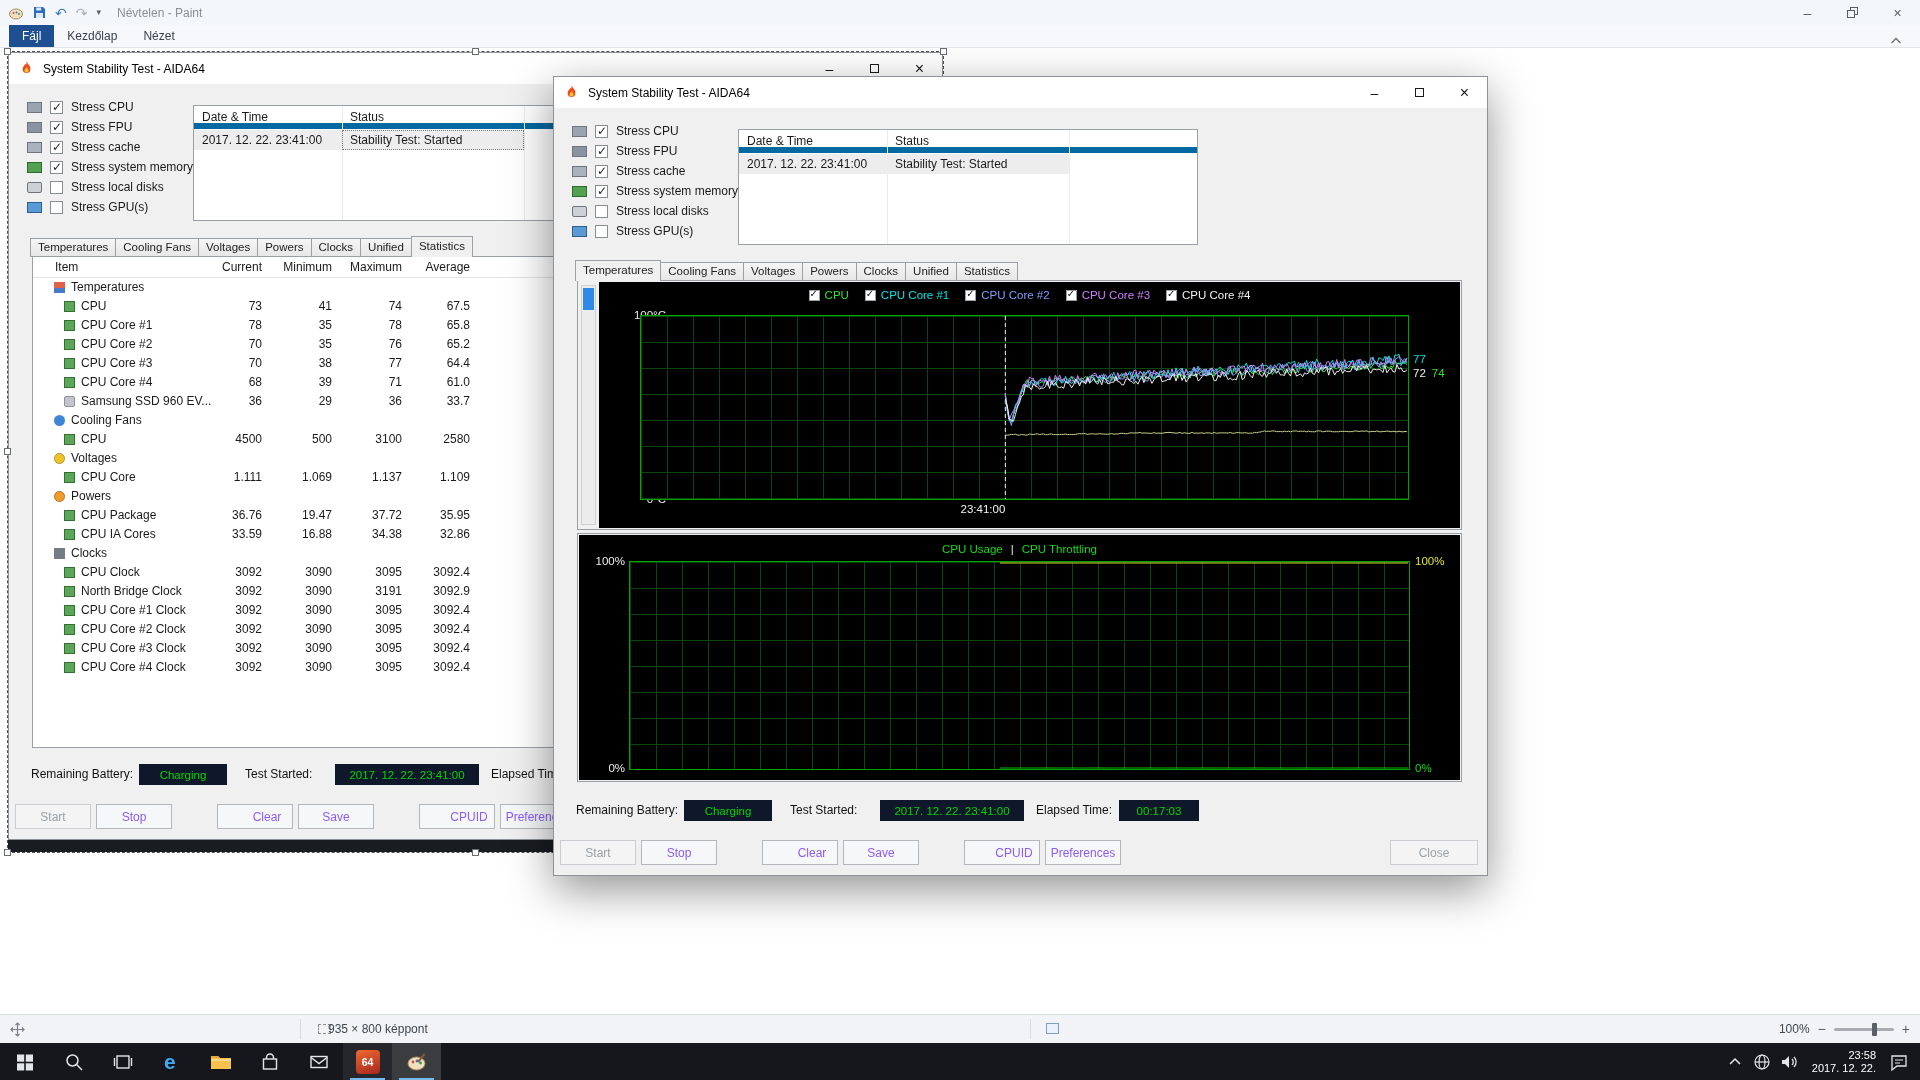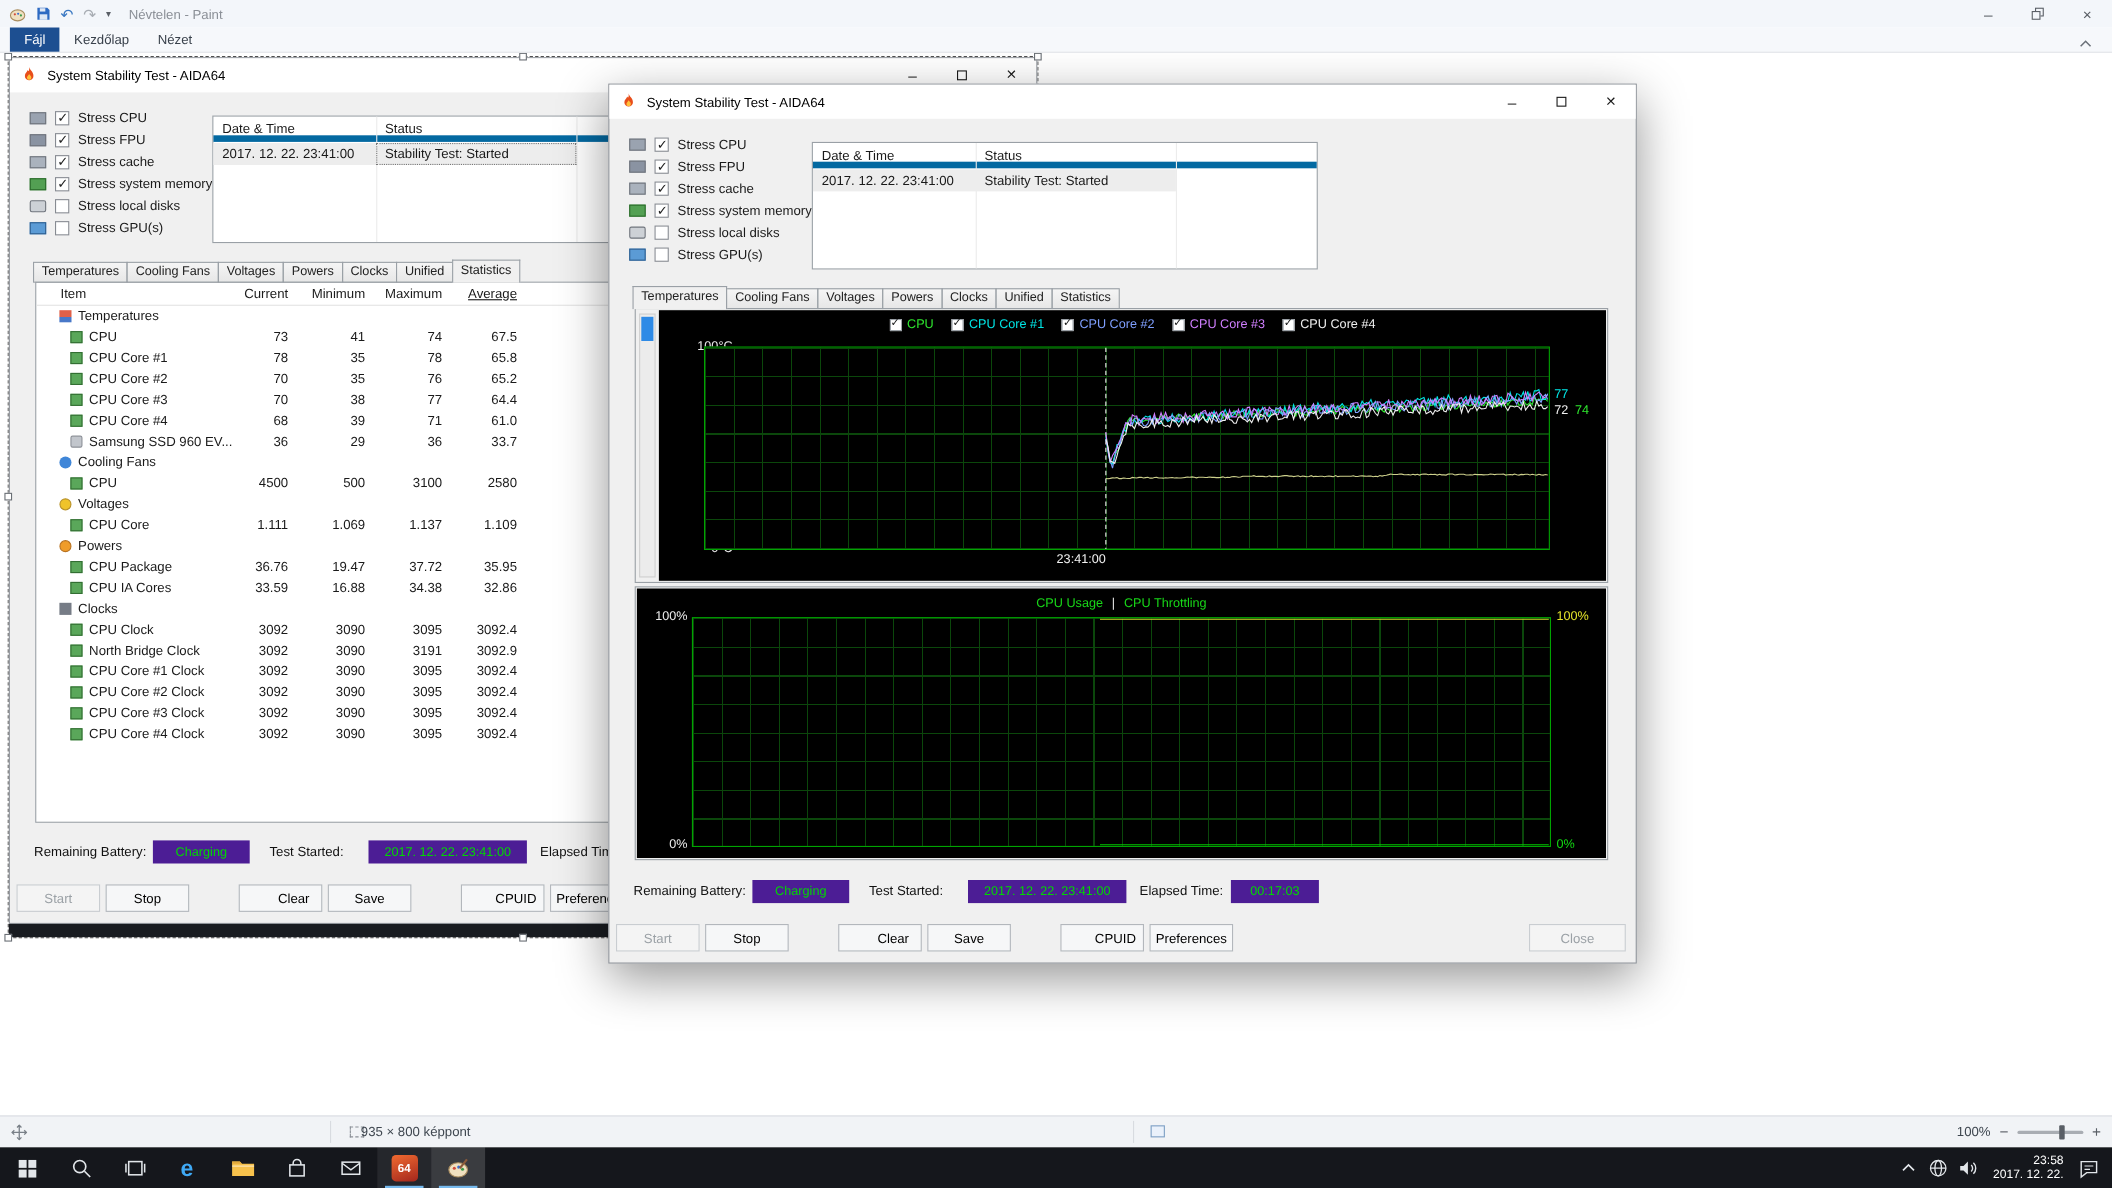--- a/index.html
+++ b/index.html
@@ -111,44 +111,44 @@
   #g2-rt { left:836px; top:20px; color:#e3e32a; }
   #g2-rb { left:836px; top:227px; color:#12d812; }
 
   #stats { position:absolute; left:23px; top:203px; width:876px; height:492px; background:#fff; border:1px solid #9aa0a6; overflow:hidden; }
   .sthead { height:21px; border-bottom:1px solid #e3e3e3; position:relative; font-size:12px; color:#1a1a1a; }
   .th { position:absolute; top:3px; }
   .th-item { left:22px; }
   .th-cur { left:159px; width:70px; text-align:right; }
   .th-min { left:229px; width:70px; text-align:right; }
   .th-max { left:299px; width:70px; text-align:right; }
-  .th-avg { left:367px; width:70px; text-align:right;text-decoration:underline; }
+  .th-avg { left:367px; width:70px; text-align:right; }
   .strow { height:19px; position:relative; }
   .ric { position:absolute; top:4px; width:11px; height:11px; }
   .ric.temperature-icon { background:linear-gradient(180deg,#e06048 55%,#4878c8 55%); }
   .ric.fan-icon { background:#3f86d8; border-radius:50%; }
   .ric.voltage-icon { background:#efc32a; border-radius:50%; border:1px solid #b8922a; }
   .ric.power-icon { background:#ef9c2a; border-radius:50%; border:1px solid #b87322; }
   .ric.clock-icon { background:#767c86; }
   .ric.chip-icon { background:#5aa75a; border:1px solid #336e33; }
   .ric.diskrow-icon { background:#c2c6cc; border:1px solid #8d9198; border-radius:2px; }
   .rlab { position:absolute; top:2px; font-size:12px; white-space:nowrap; }
   .strow.group .ric { left:21px; } .strow.group .rlab { left:38px; }
   .strow.item  .ric { left:31px; } .strow.item  .rlab { left:48px; }
   .rv { position:absolute; top:2px; width:70px; text-align:right; font-size:12px; }
   .rv.cur{left:159px} .rv.min{left:229px} .rv.max{left:299px} .rv.avg{left:367px}
 
   .wfoot { position:absolute; left:0; right:0; bottom:53px; height:22px; font-size:12px; }
   .flab { position:absolute; top:3px; color:#111; }
   .fl1 { left:22px; } .fl2 { left:236px; } .fl3 { left:482px; }
-  .fbox { position:absolute; top:0; height:21px; background:#4c1d95; color:#00d800; display:flex; align-items:center; justify-content:center; font-size:11.5px; }
+  .fbox { position:absolute; top:0; height:21px; background:#0f172a; color:#00d800; display:flex; align-items:center; justify-content:center; font-size:11.5px; }
   .fb1 { left:130px; width:88px; } .fb2 { left:326px; width:144px; } .fb3 { left:565px; width:80px; }
 
   .wbtns { position:absolute; left:6px; right:6px; bottom:10px; height:25px; display:flex; }
-  .btn { width:76px; height:25px; border:1px solid #b3b7bc; background:#f6f7f8; display:flex; align-items:center; justify-content:center; font-size:12px; color:#000000; margin-right:5px; }
+  .btn { width:76px; height:25px; border:1px solid #b3b7bc; background:#f6f7f8; display:flex; align-items:center; justify-content:center; font-size:12px; color:#8b5cf6; margin-right:5px; }
   .wbtns .btn:nth-child(3), .wbtns .btn:nth-child(5) { margin-left:40px;padding-left:24px; }
   .btn.disabled { color:#9ba1a6; border-color:#c9cdd1; background:#f4f4f4; }
   .btn-close { position:absolute; right:9px; bottom:10px; width:88px; margin:0; }
 
   
   #pt-status { position:absolute; left:0; bottom:37px; right:0; height:29px; background:#f1f3f6; border-top:1px solid #d9dce1; z-index:30; font-size:12px; color:#3f4750; }
   .sb-sep { position:absolute; top:4px; bottom:4px; width:1px; background:#d8dbe0; }
   #sb-sep1 { left:300px; } #sb-sep2 { left:1030px; }
   #sb-pos-icon { position:absolute; left:10px; top:7px; }
   #sb-selicon { position:absolute; left:318px; top:9px; width:13px; height:10px; border:1px dashed #8a8f96; }

